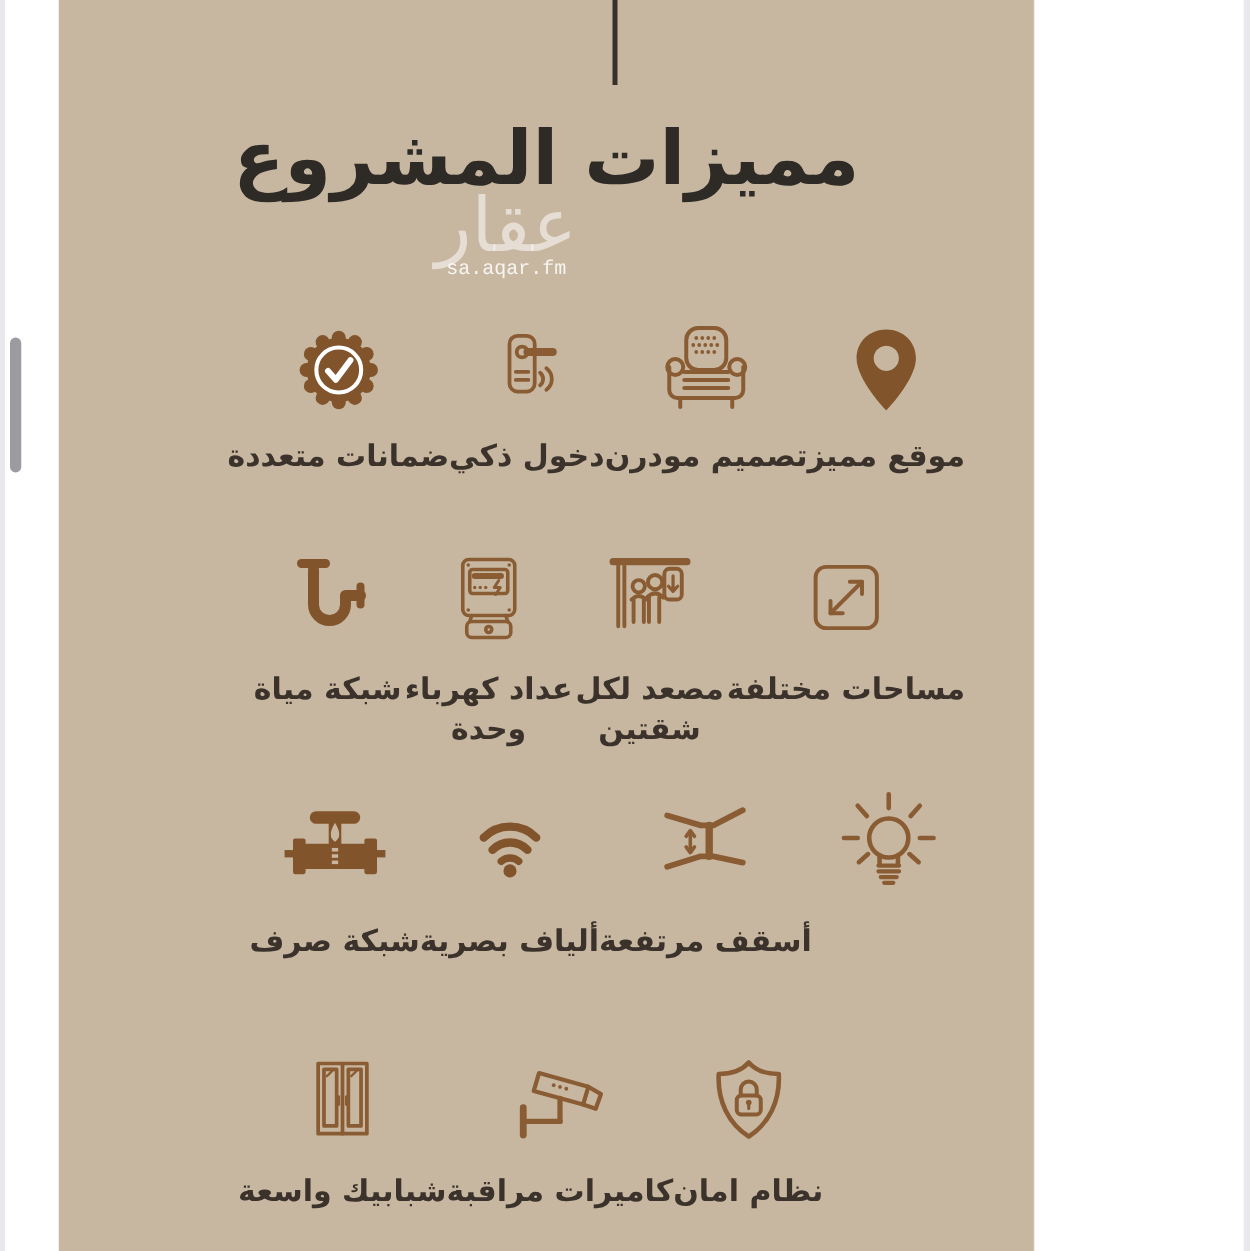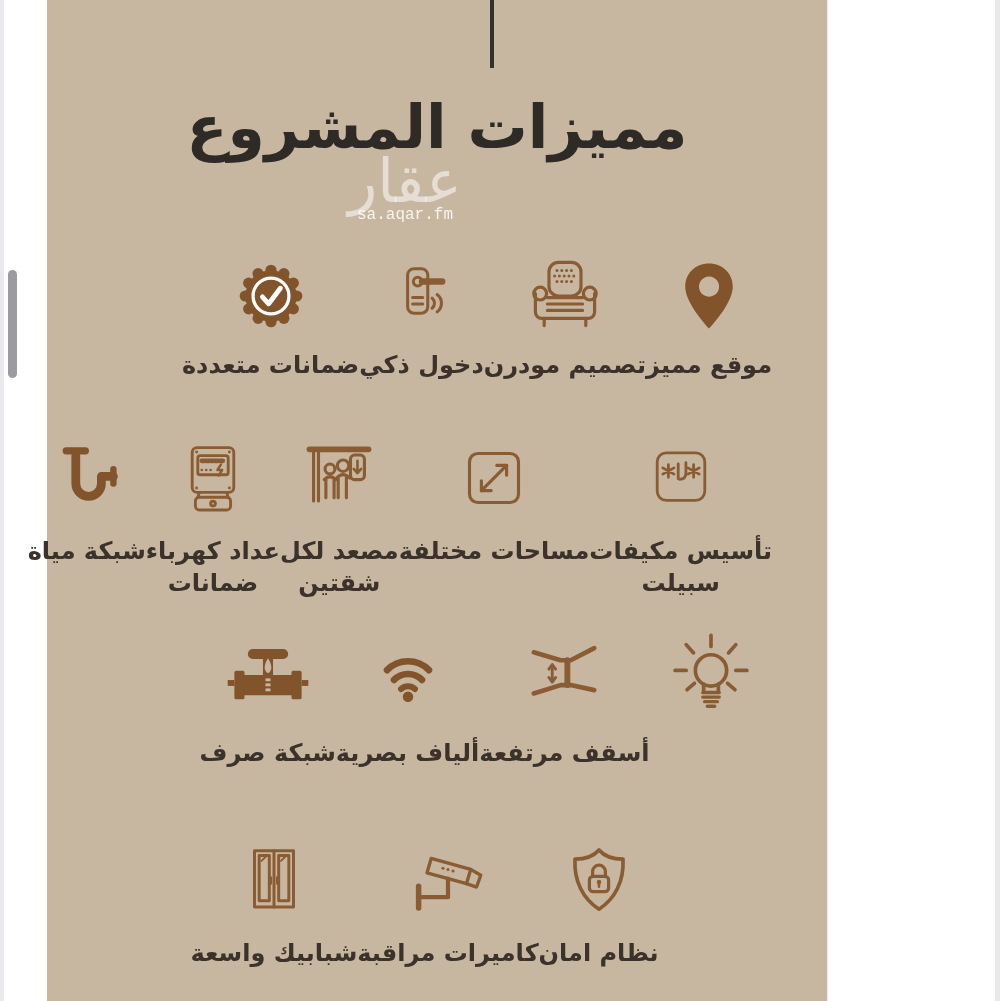--- a/index.html
+++ b/index.html
@@ -147,37 +147,20 @@
         </div>
         <div class="label">
           <div>ضمانات متعددة</div>
         </div>
       </div>
     </div>
   <div class="row row2">
       <div class="feature">
         <div class="icon-box">
           <svg width="70" height="70" viewBox="0 0 100 100" fill="none" stroke-linecap="round" stroke-linejoin="round">
-            <g stroke="#8a5c33" stroke-width="4">
- <rect x="16" y="14" width="68" height="68" rx="13"></rect>
- <path d="M32 31 V49 M24 35.5 L40 44.5 M40 35.5 L24 44.5"></path>
- <path d="M68 31 V49 M60 35.5 L76 44.5 M76 35.5 L60 44.5"></path>
- <path d="M46 30 V51"></path>
-              <path d="M57 28 V43 q0 9 -9 9"></path>
-            </g>
-          </svg>
-        </div>
-        <div class="label">
-          <div>تأسيس مكيفات</div>
-          <div>سبيلت</div>
-        </div>
-      </div>
-      <div class="feature">
-        <div class="icon-box">
-          <svg width="70" height="70" viewBox="0 0 100 100" fill="none" stroke-linecap="round" stroke-linejoin="round">
             <g stroke="#8a5c33" stroke-width="4.5">
  <rect x="15" y="15" width="70" height="70" rx="12"></rect>
  <path d="M32 68 L68 32"></path>
               <path d="M54 32 H68 V46"></path>
               <path d="M46 68 H32 V54"></path>
             </g>
           </svg>
         </div>
         <div class="label">
           <div>مساحات مختلفة</div>
@@ -223,21 +206,21 @@
               <circle cx="47" cy="40" r="1.7"></circle>
  <circle cx="29.5" cy="17.5" r="1.8"></circle>
               <circle cx="70.5" cy="17.5" r="1.8"></circle>
               <circle cx="29.5" cy="62.5" r="1.8"></circle>
               <circle cx="70.5" cy="62.5" r="1.8"></circle>
             </g>
           </svg>
         </div>
         <div class="label">
           <div>عداد كهرباء</div>
-          <div>ضمانات</div>
+          <div>وحدة</div>
         </div>
       </div>
       <div class="feature">
         <div class="icon-box">
           <svg width="80" height="80" viewBox="0 0 100 100" fill="none" stroke-linecap="round" stroke-linejoin="round">
             <g stroke="#82542b">
  <path d="M36 22 V57 a16 16 0 0 0 32 0 V48 H83" stroke-width="11"></path>
  <path d="M24 16 H48" stroke-width="9"></path>
  <path d="M83 39 V57" stroke-width="8"></path>
             </g>

